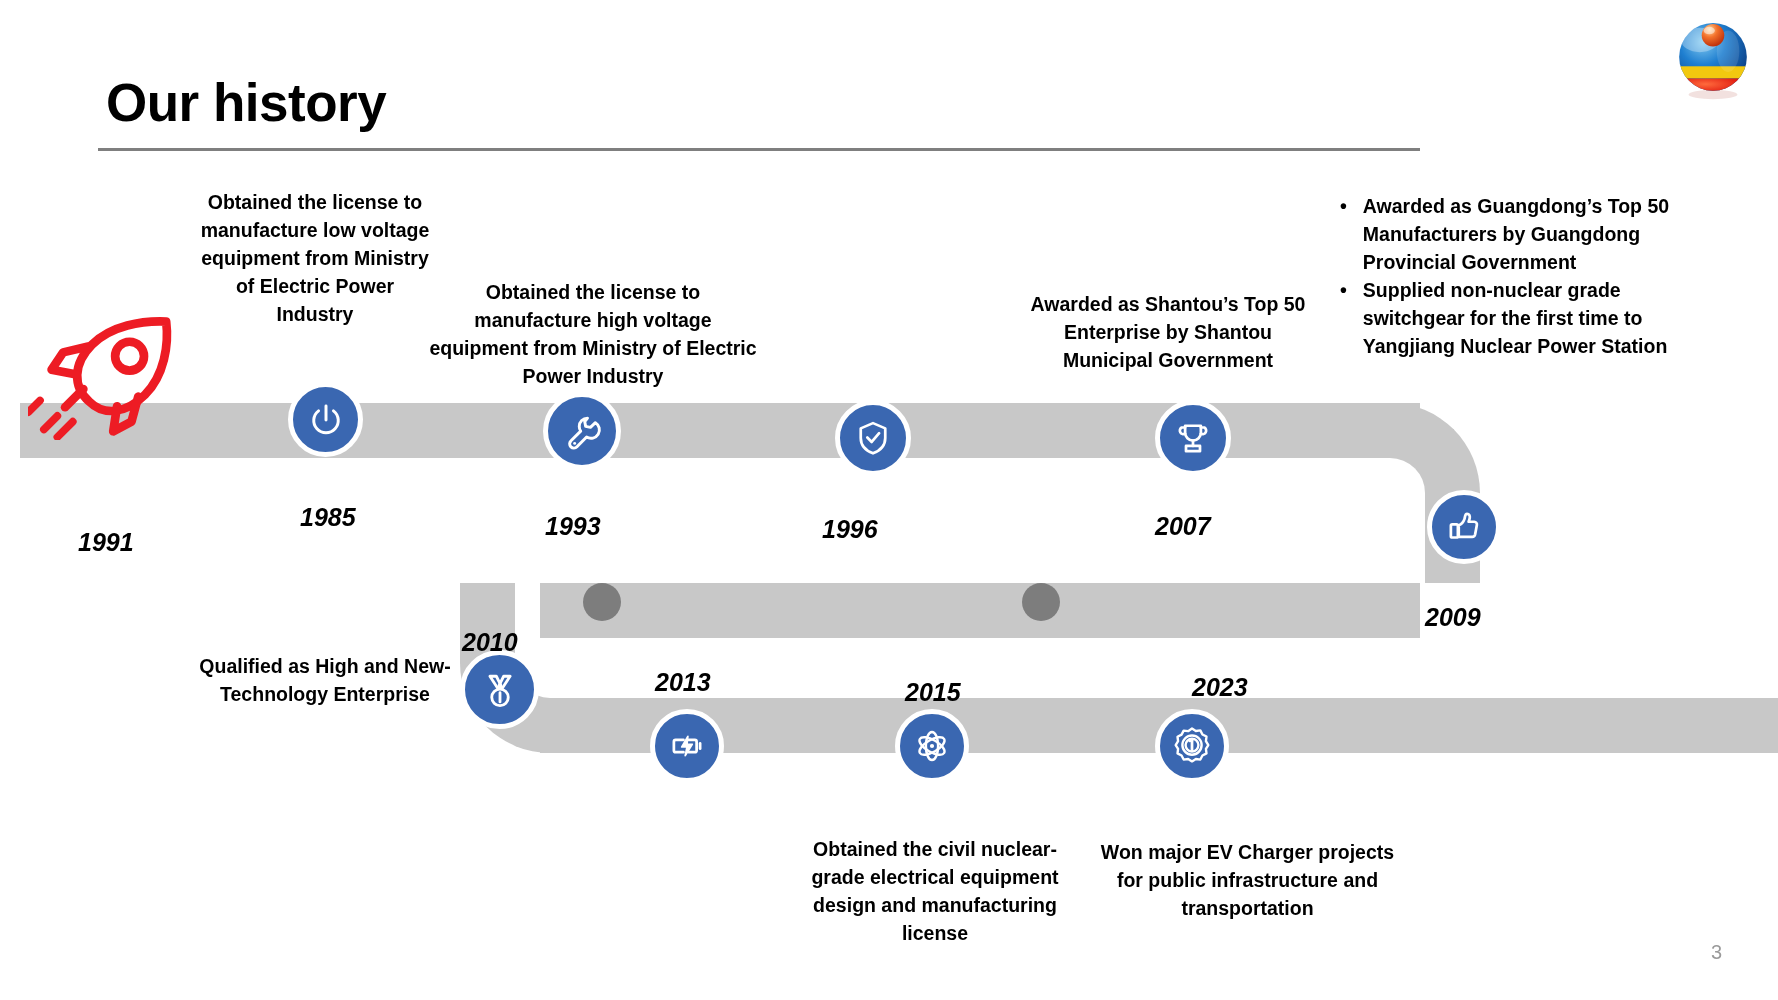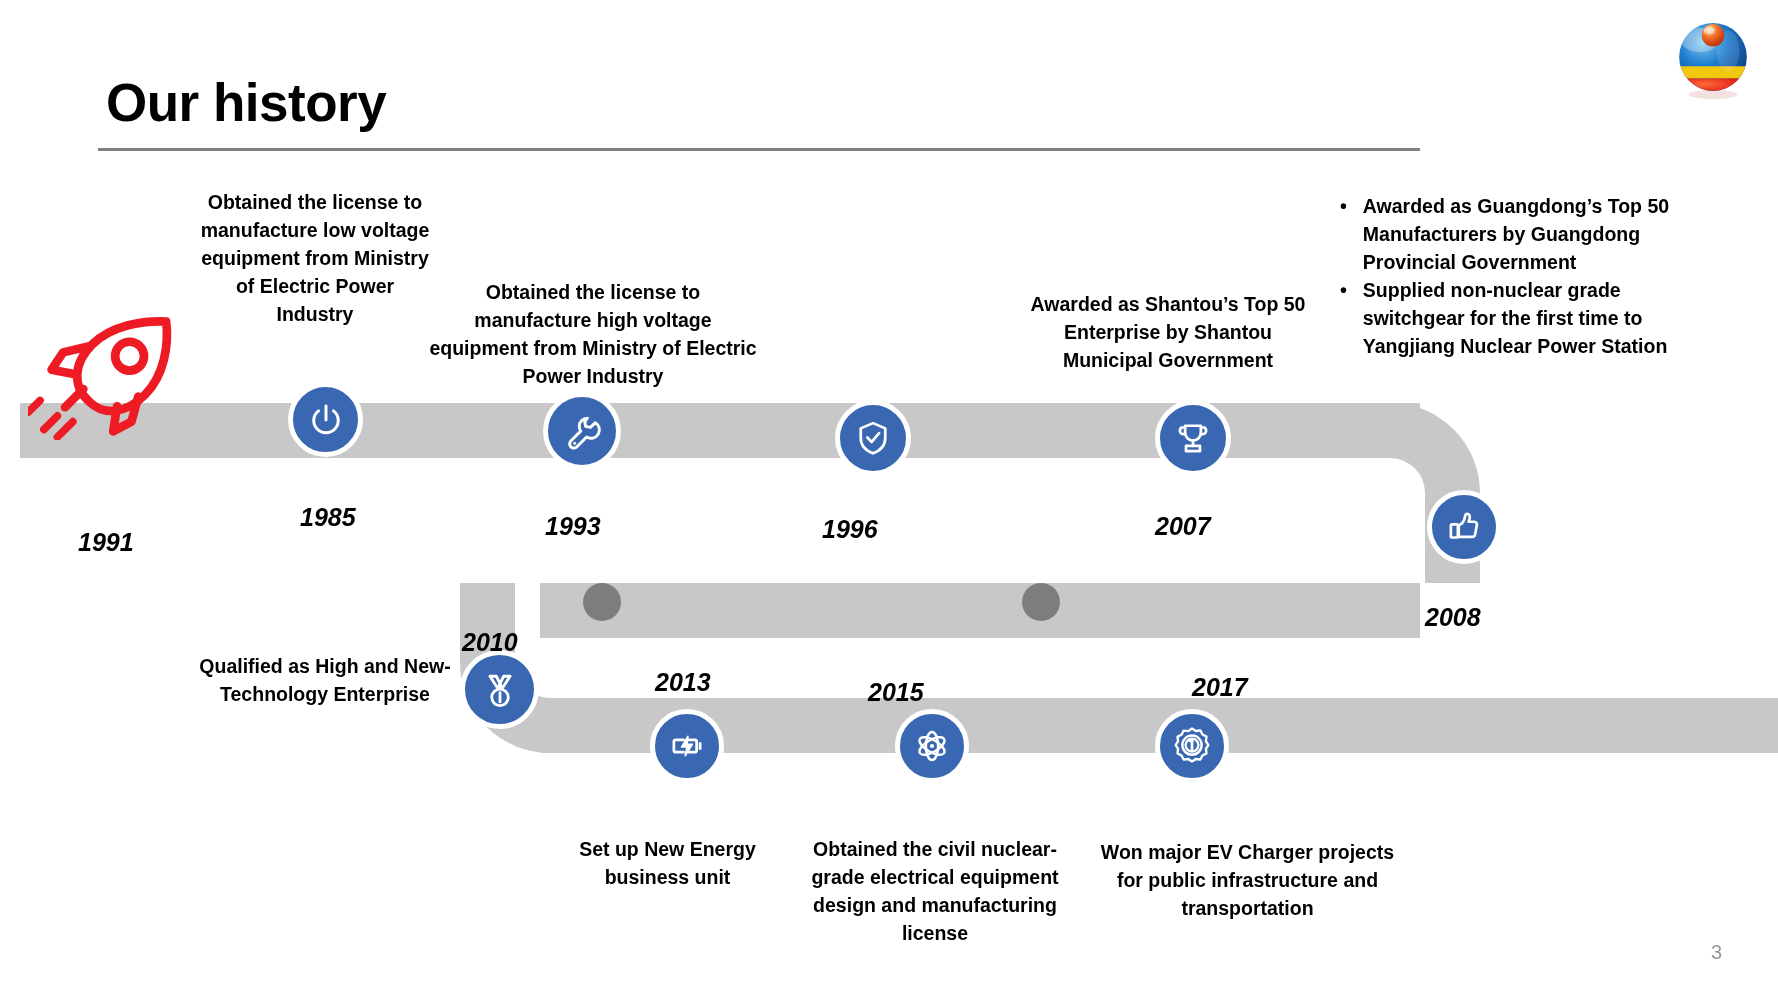--- a/index.html
+++ b/index.html
@@ -303,25 +303,25 @@
         <line x1="21.5" y1="18.5" x2="24" y2="18" stroke-width="3" stroke-linecap="round"></line>
       </g>
     </svg>
   </div>
 
   <div class="year" style="left:78px; top:528px;">1991</div>
   <div class="year" style="left:300px; top:503px;">1985</div>
   <div class="year" style="left:545px; top:512px;">1993</div>
   <div class="year" style="left:822px; top:515px;">1996</div>
   <div class="year" style="left:1155px; top:512px;">2007</div>
-  <div class="year" style="left:1425px; top:603px;">2008</div>
+  <div class="year" style="left:1425px; top:603px;">2009</div>
   <div class="year" style="left:462px; top:628px;">2010</div>
   <div class="year" style="left:655px; top:668px;">2013</div>
-  <div class="year" style="left:868px; top:678px;">2015</div>
-  <div class="year" style="left:1192px; top:673px;">2017</div>
+  <div class="year" style="left:905px; top:678px;">2015</div>
+  <div class="year" style="left:1192px; top:673px;">2023</div>
 
   <div class="desc" style="left:428px; top:278px; width:330px;">Obtained the license to manufacture high voltage equipment from Ministry of Electric Power Industry</div>
 
   <div class="desc" style="left:200px; top:188px; width:230px;">Obtained the license to manufacture low voltage equipment from Ministry of Electric Power Industry</div>
 
 
   <div class="desc" style="left:1018px; top:290px; width:300px;">Awarded as Shantou’s Top 50 Enterprise by Shantou Municipal Government</div>
 
   <div class="desc bullets" style="left:1340px; top:192px; width:330px;">
     <div class="bullet-row">
@@ -329,21 +329,20 @@
       <span class="bullet-text">Awarded as Guangdong’s Top 50 Manufacturers by Guangdong Provincial Government</span>
     </div>
     <div class="bullet-row">
       <span class="bullet-dot">•</span>
       <span class="bullet-text">Supplied non-nuclear grade switchgear for the first time to Yangjiang Nuclear Power Station</span>
     </div>
   </div>
 
   <div class="desc" style="left:195px; top:652px; width:260px;">Qualified as High and New-Technology Enterprise</div>
 
-  <div class="desc" style="left:570px; top:835px; width:195px;">Set up New Energy business unit</div>
 
   <div class="desc" style="left:1090px; top:838px; width:315px;">Won major EV Charger projects for public infrastructure and transportation</div>
 
   <div class="desc" style="left:790px; top:835px; width:290px;">Obtained the civil nuclear-grade electrical equipment design and manufacturing license</div>
 
   <div class="page-num">3</div>
 
 </div>
 
 </body></html>

